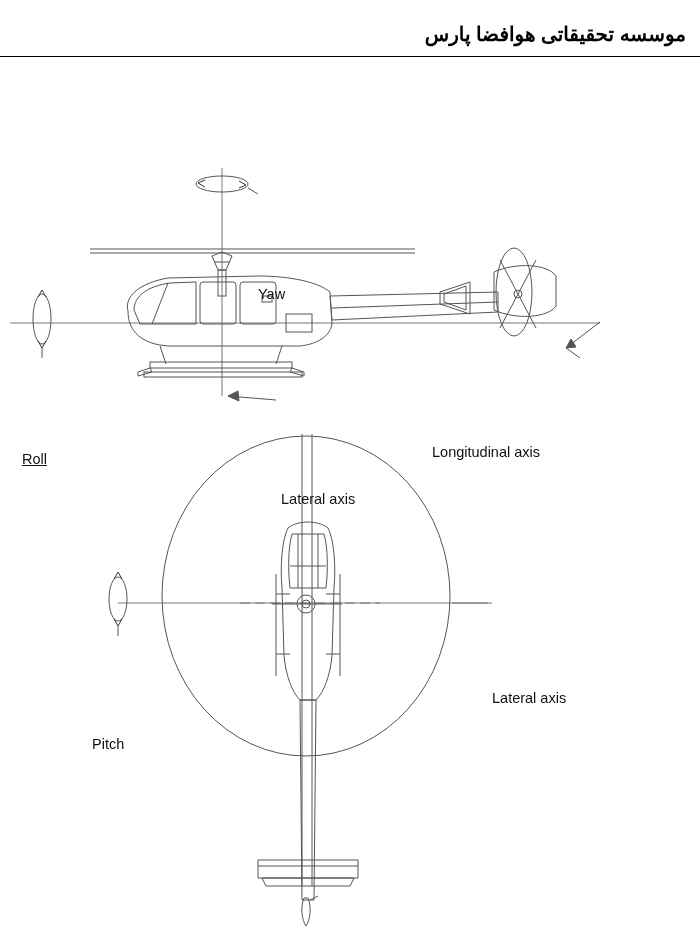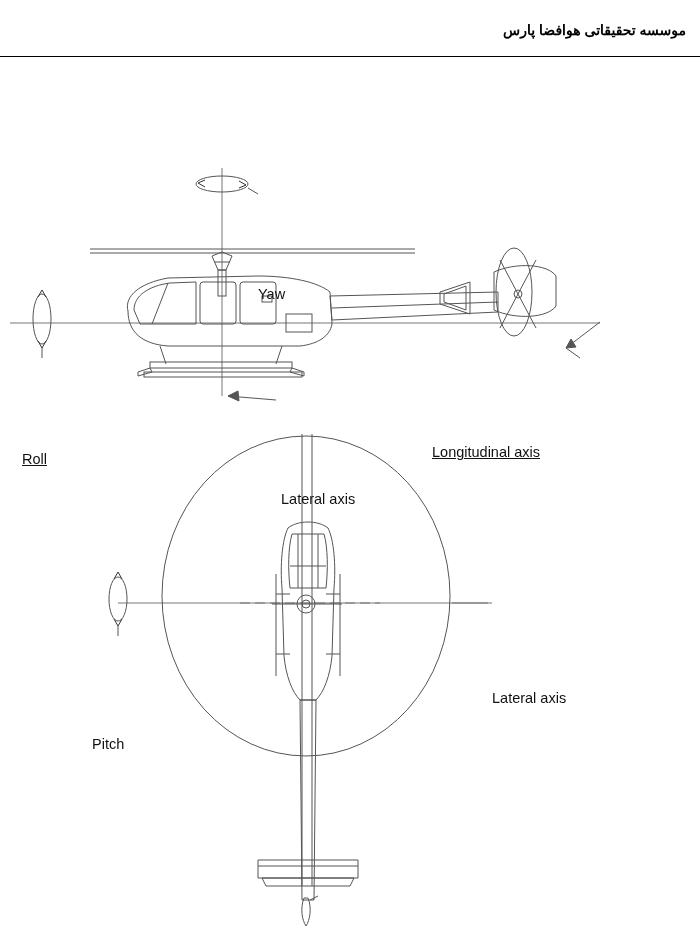--- a/index.html
+++ b/index.html
@@ -25,21 +25,21 @@
     position: absolute;
     top: 0;
     left: 0;
     width: 700px;
     height: 96px;
   }
   .brand-fa {
     position: absolute;
     right: 14px;
     top: 22px;
-    font-size: 14px;
+    font-size: 20px;
     font-weight: bold;
     direction: rtl;
     letter-spacing: 0px;
     white-space: nowrap;
   }
   .header-rule {
     position: absolute;
     left: 0;
     top: 56px;
     width: 700px;
@@ -70,21 +70,21 @@
 
   .lbl {
     position: absolute;
     font-family: "Liberation Sans", sans-serif;
     font-size: 14.5px;
     color: #111;
     white-space: nowrap;
   }
   .lbl-yaw      { left: 258px; top: 190px; }
   .lbl-roll     { left: 22px;  top: 355px; text-decoration: underline; }
-  .lbl-long     { left: 432px; top: 348px; text-decoration: underline; }
+  .lbl-long     { left: 432px; top: 348px; }
   .lbl-vert     { left: 281px; top: 395px; }
   .lbl-lateral  { left: 492px; top: 594px; }
   .lbl-pitch    { left: 92px;  top: 640px; }
 </style>
 </head>
 <body>
 
 <div class="page">
 
   <div class="header">

